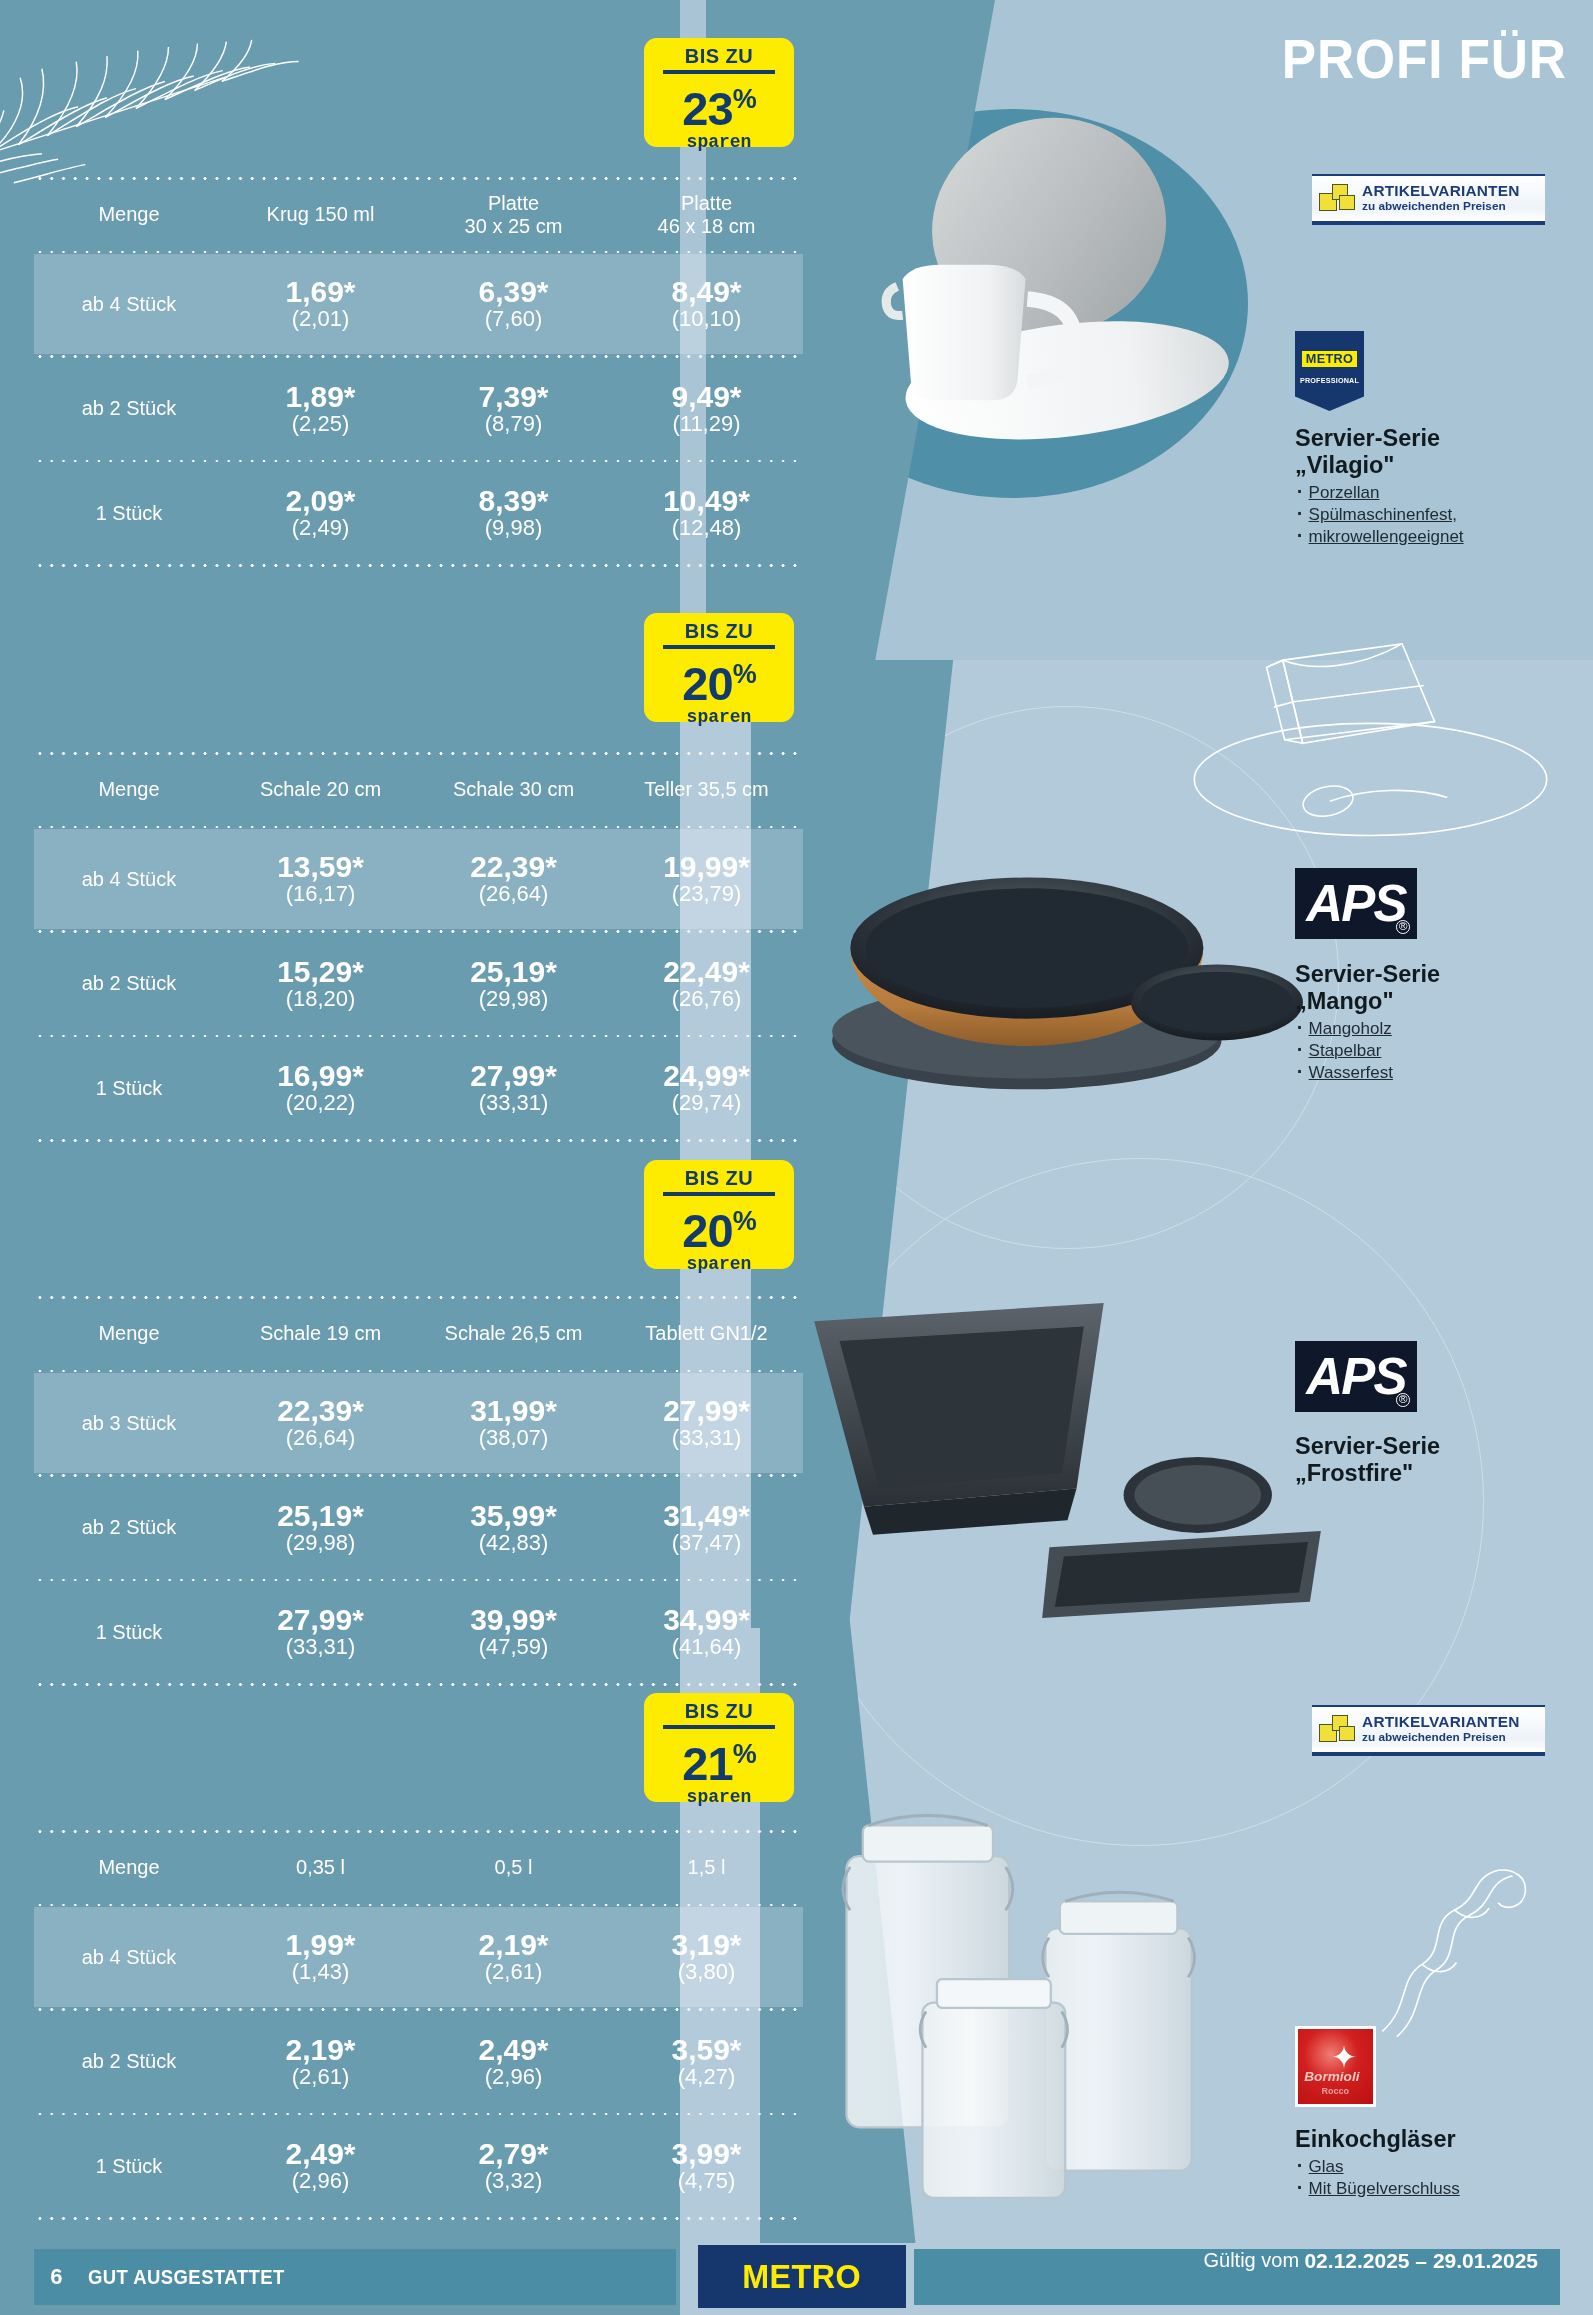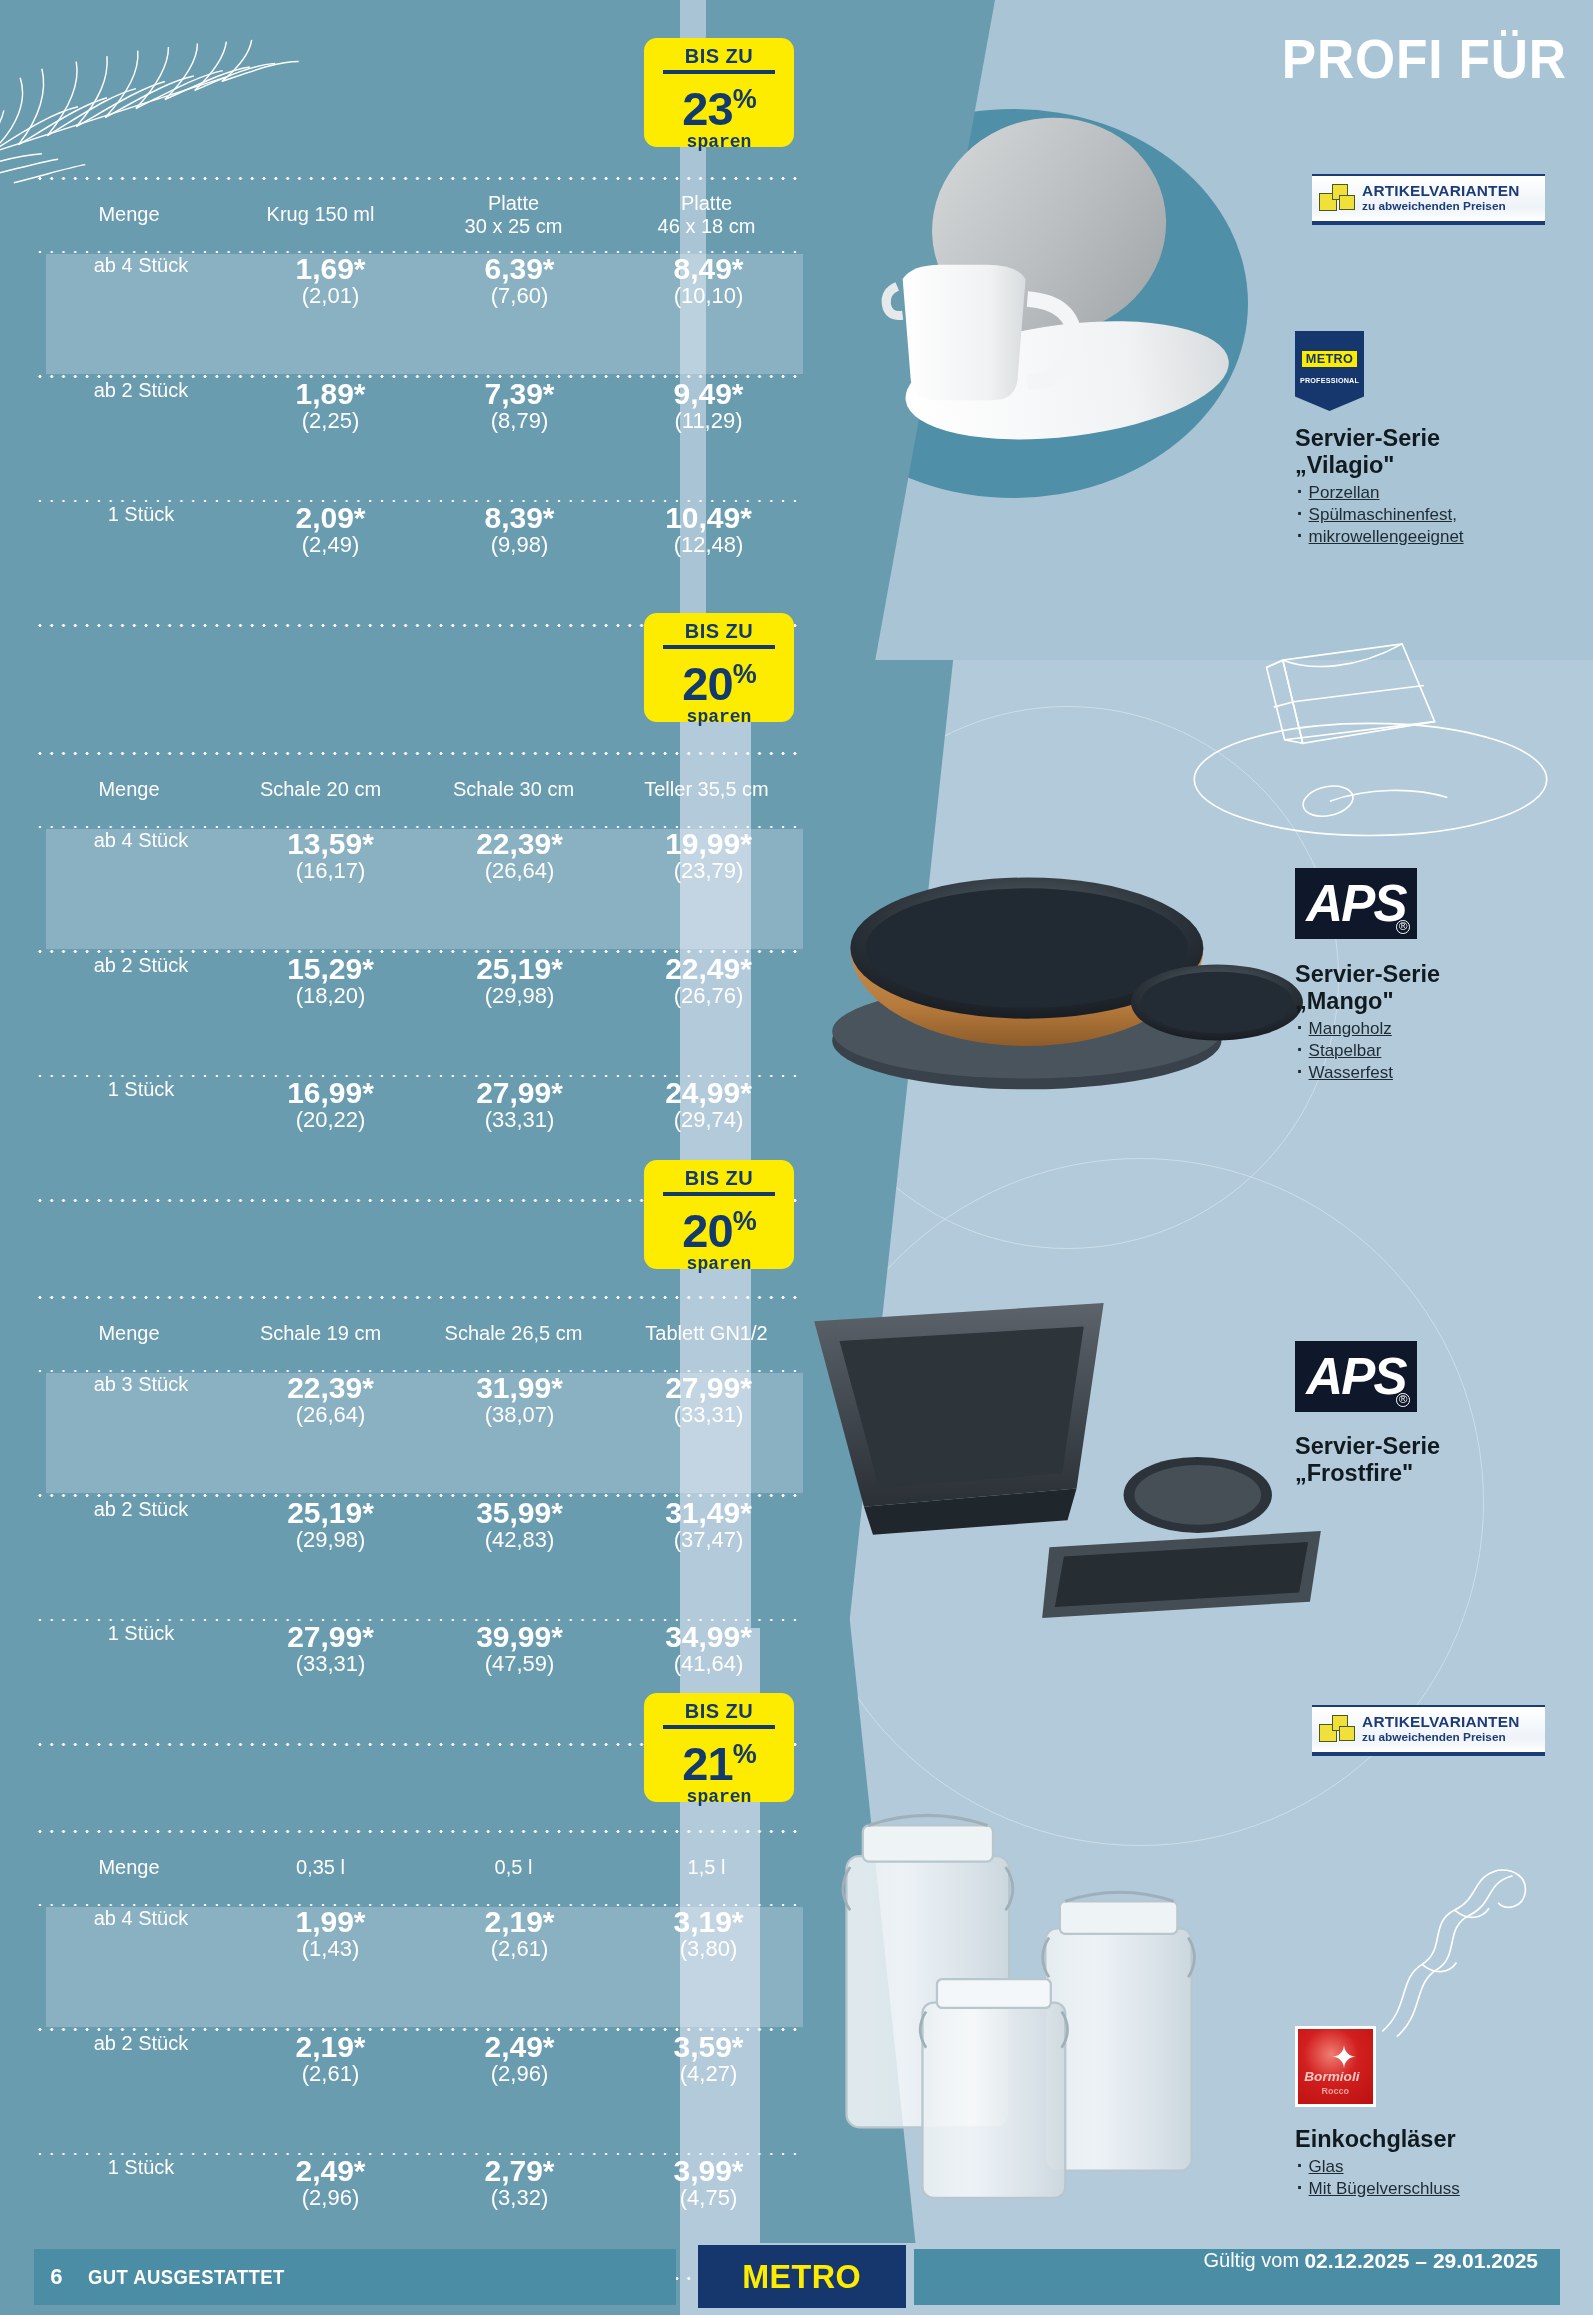--- a/index.html
+++ b/index.html
@@ -182,21 +182,21 @@
     background-size: 11.8px 4.5px; background-repeat: repeat-x;
     background-position: 0 center;
   }
   .ptable .hdr {
     display: flex; align-items: center; height: 69px; color: #ffffff;
   }
   .ptable .hdr > div {
     text-align: center; font-size: 20px; line-height: 23.5px; font-weight: 400;
   }
   .ptable .row {
-    display: flex; align-items: flex-start; height: 120px; color: #ffffff; margin-left: 12px;
+    display: flex; align-items: center; height: 100px; color: #ffffff;
   }
   .ptable .row.hl { background: rgba(255,255,255,0.22); }
   .ptable .row > div { text-align: center; }
   .ptable .c0 { flex: 0 0 190px; }
   .ptable .c1, .ptable .c2, .ptable .c3 { flex: 1 1 0; }
   .ptable .qty { font-size: 20px; }
   .ptable .pnow { font-size: 30px; font-weight: bold; line-height: 29px; }
   .ptable .pold { font-size: 22px; line-height: 25px; }
 
   

